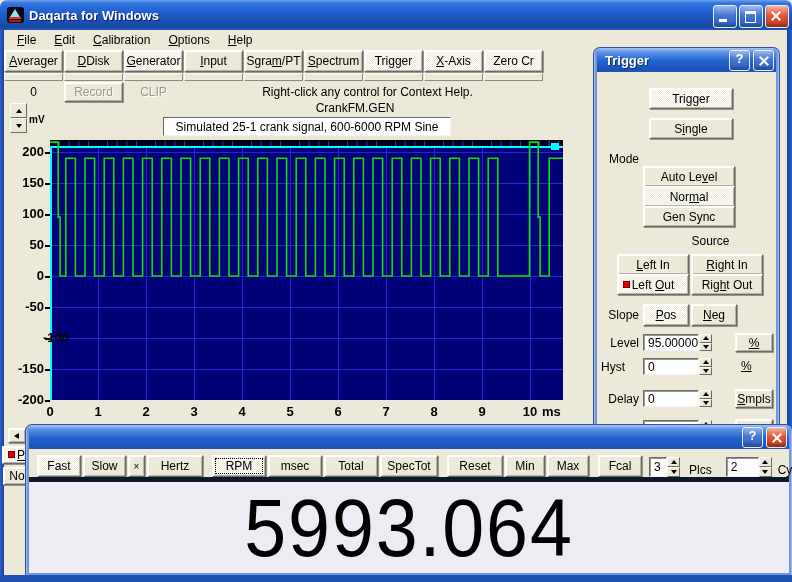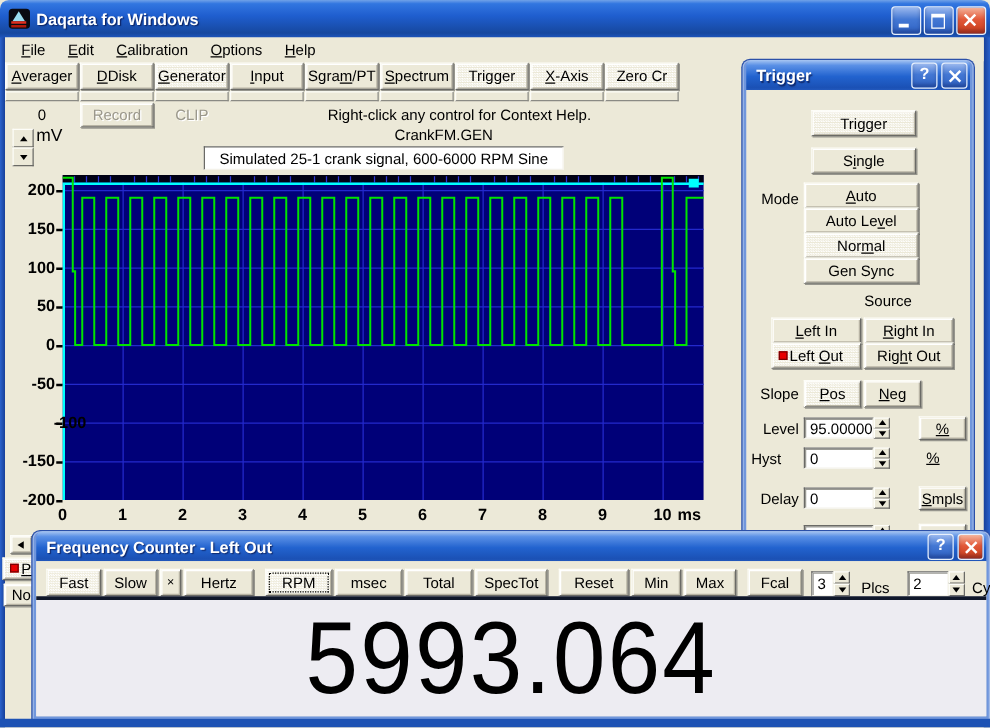--- a/index.html
+++ b/index.html
@@ -59,21 +59,21 @@
   .tb-strip{position:absolute;left:4px;top:73px;height:8px;display:flex;z-index:2;}
   .tb-strip .seg{width:59px;height:8px;margin-right:1px;background:#ece9d8;border:1px solid;border-color:#fdfdf8 #8a8a84 #8a8a84 #fdfdf8;box-sizing:border-box;flex:none;}
   .tb-row3{position:absolute;left:4px;top:82px;height:20px;display:flex;z-index:2;}
   .tb-row3 > div{width:59px;height:20px;margin-right:1px;flex:none;}
   .help-text{position:absolute;left:195px;top:85px;width:345px;text-align:center;z-index:2;}
   .gen-file{position:absolute;left:120px;top:101px;width:470px;text-align:center;z-index:2;}
   .sig-box{position:absolute;left:163px;top:117px;width:288px;height:19px;z-index:2;background:#fff;
      border:1px solid;border-color:#6a6a66 #f4f2ea #f4f2ea #6a6a66;box-sizing:border-box;
      display:flex;align-items:center;justify-content:center;font-size:12px;}
   .mv-spin{position:absolute;left:10px;top:103px;width:17px;height:30px;z-index:2;}
-  .mv-label{position:absolute;left:29px;top:100px;font-weight:normal;font-size:14px;z-index:2;}
+  .mv-label{position:absolute;left:29px;top:114px;font-weight:bold;font-size:10px;z-index:2;}
 
   
   .plot-svg{position:absolute;left:50px;top:140px;z-index:2;display:block;}
   .ax-lab{position:absolute;font-weight:bold;font-size:13px;z-index:2;}
   .y-lab{width:34px;text-align:right;}
   .y-dash{position:absolute;width:5px;height:2px;background:#000;z-index:2;}
   .x-lab{width:30px;text-align:center;}
 
   
   .larr{position:absolute;left:8px;top:428px;width:18px;height:15px;z-index:2;}
@@ -95,21 +95,21 @@
   .win-fc{left:26px;top:425px;width:766px;height:151px;z-index:10;}
 
   .tp-lab{position:absolute;font-size:12px;}
   .tp-btn{position:absolute;height:21px;}
   .tp-field{position:absolute;height:17px;}
   .tp-spin{position:absolute;width:13px;height:17px;}
 
   
   .fc-toolbar{position:absolute;left:0;top:0;right:0;height:28px;display:flex;align-items:flex-end;padding-left:6px;background:#ece9d8;}
   .fc-toolbar .cbtn{height:22px;flex:none;}
-  .fc-display{position:absolute;left:0;top:28px;right:0;bottom:0;background:#edecf2;border-top:3px solid #0f172a;
+  .fc-display{position:absolute;left:0;top:28px;right:0;bottom:0;background:#edecf2;border-top:5px solid #0f172a;
      display:flex;align-items:center;justify-content:center;overflow:hidden;}
   .fc-num{font-size:82px;letter-spacing:2px;transform:scaleX(.92);white-space:nowrap;color:#000;}
   .fc-sp{display:flex;align-items:center;flex:none;}
   .fc-lab{margin:0 4px;flex:none;}
 </style>
 </head>
 <body>
 
 <div class="win-main">
   <div class="titlebar">
@@ -293,23 +293,20 @@
     </span>
   </div>
   <div class="pbody" id="trigbody">
       <div class="cbtn tp-btn stip" style="left: 52px; top: 16px; width: 84px; height: 21px;">
         <span>Trigger</span>
       </div>
       <div class="cbtn tp-btn" style="left: 52px; top: 46px; width: 84px; height: 21px;">
         <span>S<u>i</u>ngle</span>
       </div>
       <div class="tp-lab" style="left: 6px; top: 80px; width: 36px; text-align: right;">Mode</div>
-      <div class="cbtn tp-btn" style="left: 46px; top: 74px; width: 92px; height: 21px;">
-        <span><u>A</u>uto</span>
-      </div>
       <div class="cbtn tp-btn" style="left: 46px; top: 94px; width: 92px; height: 21px;">
         <span>Auto Le<u>v</u>el</span>
       </div>
       <div class="cbtn tp-btn stip" style="left: 46px; top: 114px; width: 92px; height: 21px;">
         <span>Nor<u>m</u>al</span>
       </div>
       <div class="cbtn tp-btn" style="left: 46px; top: 134px; width: 92px; height: 21px;">
         <span>Gen Sync</span>
       </div>
       <div class="tp-lab" style="left: 0px; top: 162px; width: 185px; text-align: center; margin-left: 21px;">Source</div>
@@ -365,21 +362,20 @@
         <span class="sb dn"></span>
       </div>
       <div class="cbtn tp-btn" style="left: 138px; top: 347px; width: 38px; height: 19px;">
         <span><u>S</u>mpls</span>
       </div>
     </div>
 </div>
 
 <div class="palette win-fc">
   <div class="ptbar">
-    <span class="ptitle">Frequency Counter - Left Out</span>
     <span class="pbtns">
       <span class="xps small">?</span>
       <span class="xps small red g-x"></span>
     </span>
   </div>
   <div class="pbody">
     <div class="fc-toolbar" id="fctoolbar">
         <div class="cbtn stip" style="width: 44px; margin-left: 2px;">Fast</div>
         <div class="cbtn" style="width: 43px; margin-left: 2px;">Slow</div>
         <div class="cbtn" style="width: 17px; margin-left: 2px; font-size: 10px;">×</div>

